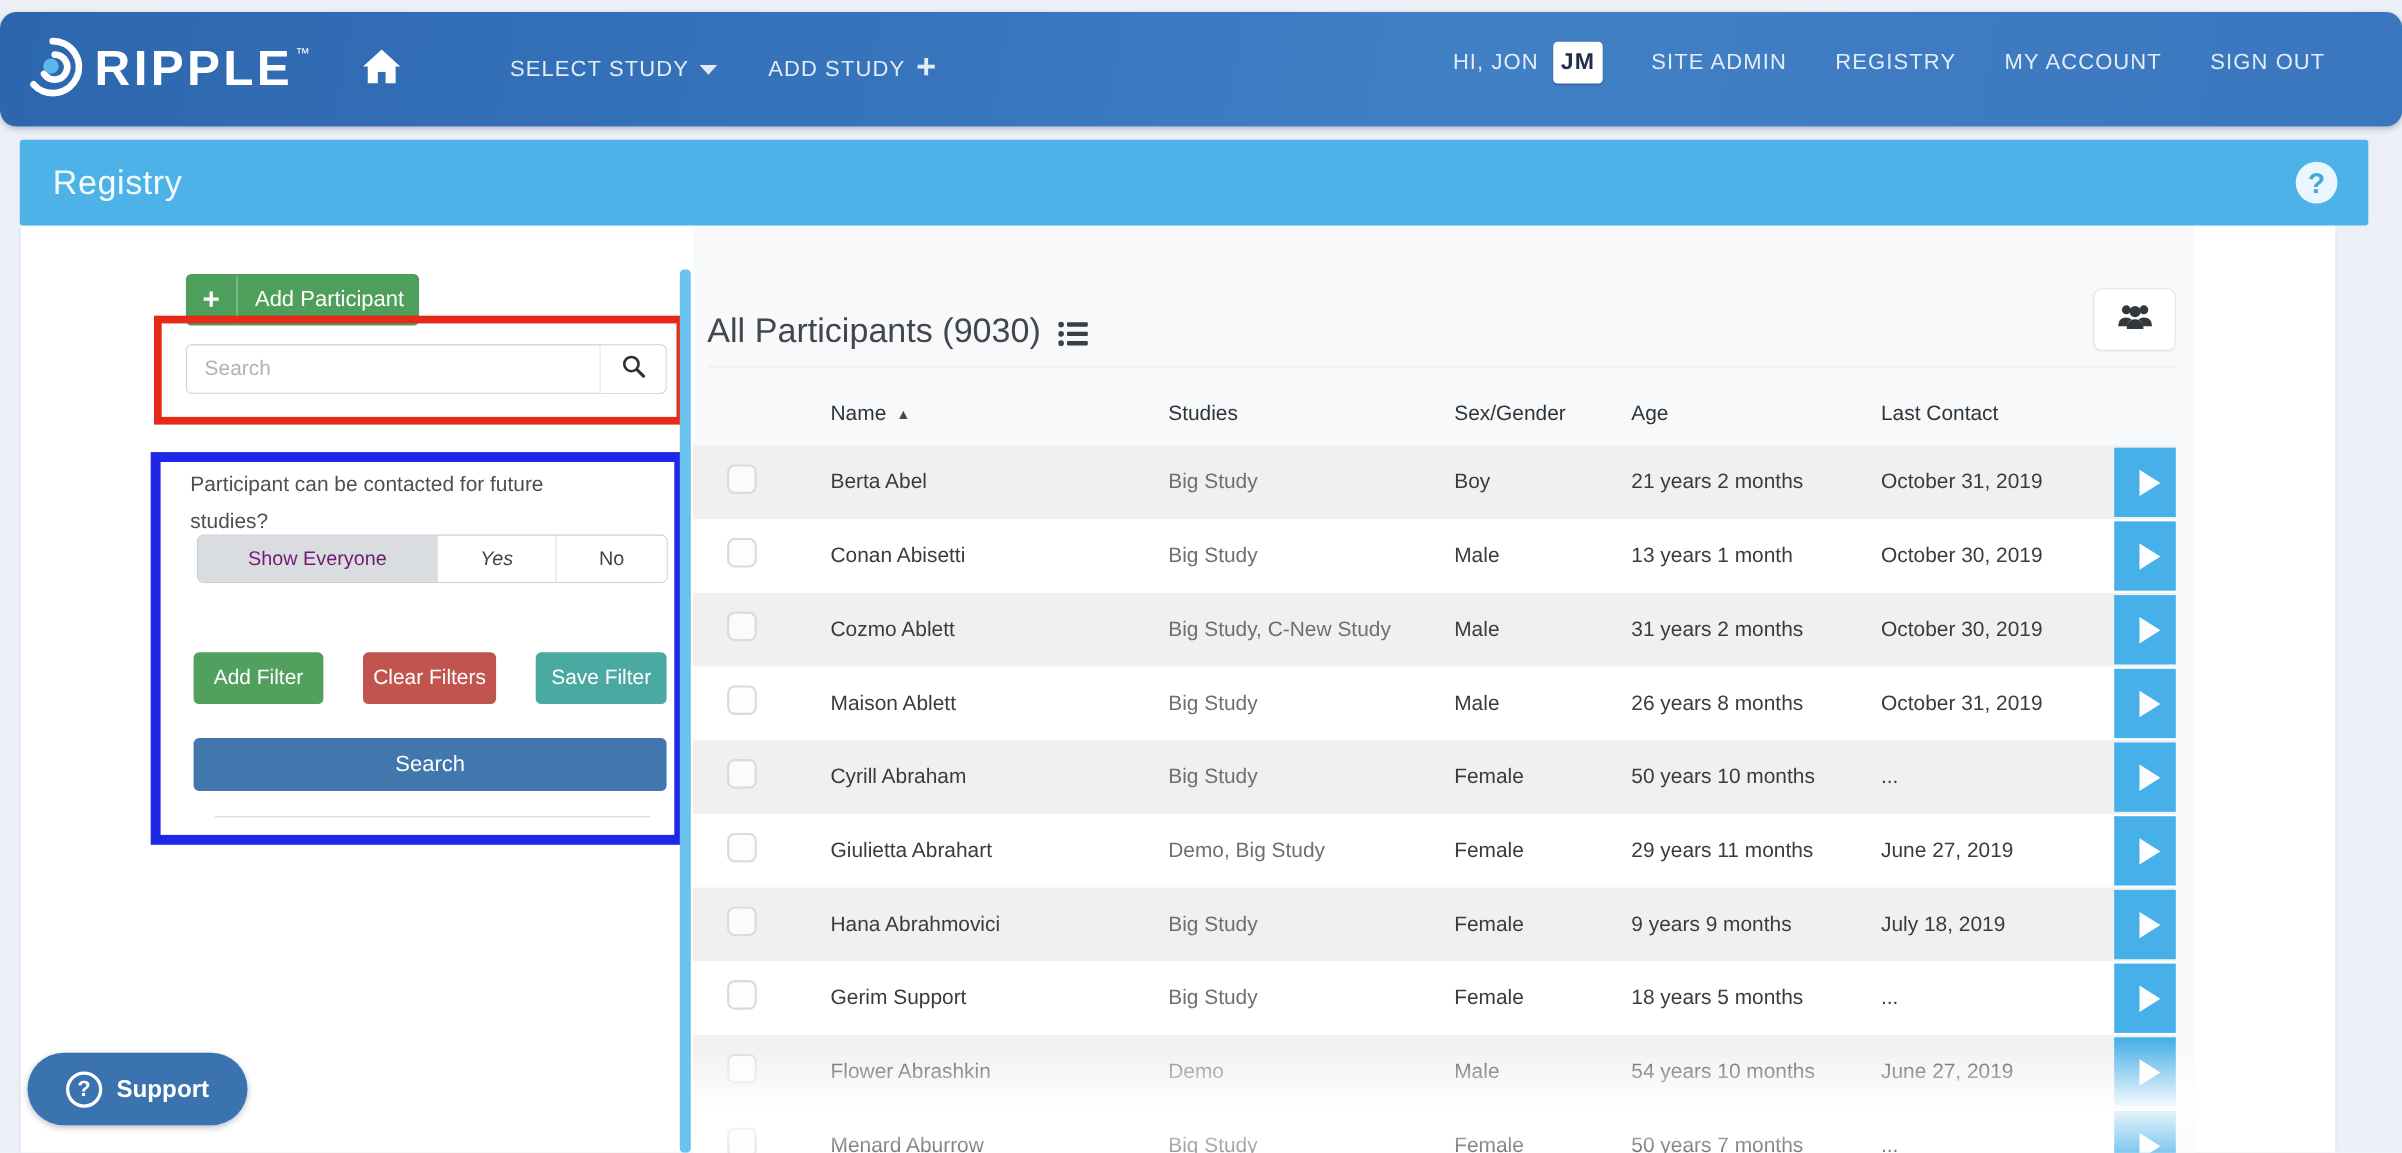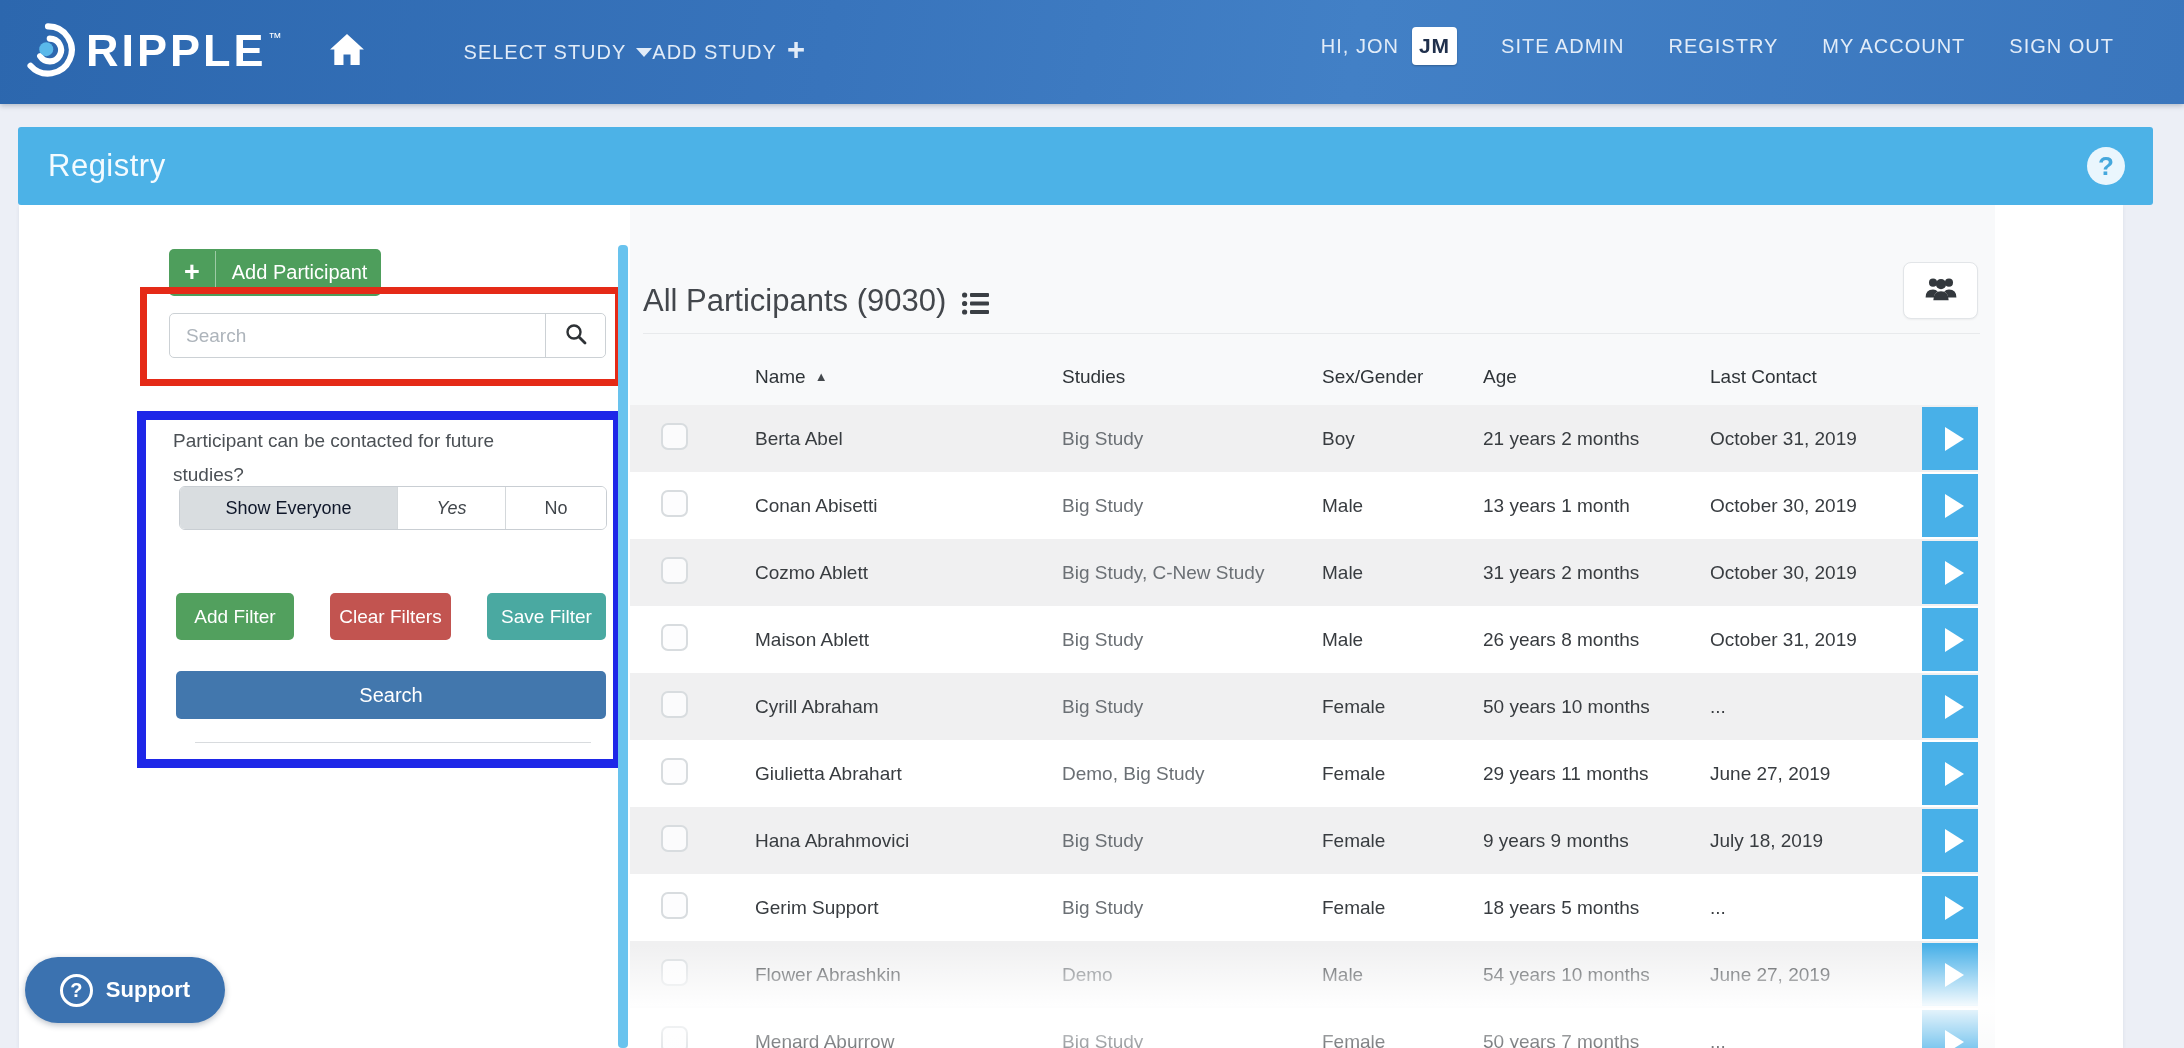--- a/index.html
+++ b/index.html
@@ -7,34 +7,35 @@
   body {
     font-family: "Liberation Sans", "DejaVu Sans", sans-serif;
     background: #eceff6;
     position: relative;
     color: #383c40;
   }
   .abs { position: absolute; }
 
   
   .navbar {
-    left: 0; top: 0; width: 2184px; height: 104px;
+    left: 0; top: 11px; width: 2184px; height: 104px;
     background: linear-gradient(100deg, #2c67ae 0%, #3874bc 38%, #4280c6 62%, #3a76bd 100%);
     box-shadow: 0 2px 5px rgba(20,40,70,.25);
     z-index: 3;
+    border-radius: 15px;
   }
   .nav-left { position: absolute; left: 20px; top: 0; height: 104px; display: flex; align-items: center; }
   .nav-right { position: absolute; right: 70px; top: 0; height: 92px; display: flex; align-items: center; gap: 44px; }
   .brand { display: flex; align-items: flex-start; cursor: pointer; }
   .brand-text { color: #fff; font-size: 45px; font-weight: bold; letter-spacing: 3px; line-height: 58px; margin-left: 10px; }
   .brand-tm { color: #fff; font-size: 13px; margin-top: 8px; margin-left: 2px; }
   .nav-item { color: #e2ecf8; font-size: 20px; letter-spacing: 1px; display: flex; align-items: center; cursor: pointer; white-space: nowrap; }
   .home-btn { margin-left: 48px; }
   .nav-select { margin-left: 100px; }
-  .nav-add { }
+  .nav-add { margin-left: 46px; }
   .caret-down { width: 0; height: 0; border-left: 8px solid transparent; border-right: 8px solid transparent; border-top: 9px solid #e2ecf8; margin-left: 10px; display: inline-block; }
   .plus-glyph { font-size: 31px; font-weight: bold; margin-left: 10px; line-height: 0; position: relative; top: -2px; }
   .avatar-badge { background: #fff; color: #20304c; font-weight: bold; font-size: 21px; padding: 7px 7px; border-radius: 4px; margin-left: 13px; box-shadow: 0 1px 2px rgba(0,0,0,.25); }
   .greet-group { display: flex; align-items: center; }
 
   
   .band {
     left: 18px; top: 127px; width: 2135px; height: 78px;
     background: #4cb2e7; border-radius: 3px;
     display: flex; align-items: center; z-index: 2;
@@ -68,21 +69,21 @@
   }
   .search-input { flex: 1; border: none; outline: none; font-size: 19px; padding: 0 16px; color: #383c40; font-family: inherit; background: transparent; }
   .search-input::placeholder { color: #adb4bb; }
   .search-btn { width: 60px; border-left: 1px solid #ccd1d5; background: #fff; display: flex; align-items: center; justify-content: center; cursor: pointer; border-radius: 0 5px 5px 0; }
 
   .filter-question { left: 173px; top: 424px; width: 348px; font-size: 19px; color: #4b5055; line-height: 34px; z-index: 5; }
 
   .segmented { left: 179px; top: 486px; width: 428px; height: 44px; display: flex; border: 1px solid #c9ced3; border-radius: 6px; overflow: hidden; background: #fff; z-index: 5; }
   .segment { display: flex; align-items: center; justify-content: center; font-size: 18px; color: #41464b; background: #fff; cursor: pointer; border-right: 1px solid #d4d8db; }
   .segment:last-child { border-right: none; }
-  .segment.active { background: #d9dde0; color: #0f172a; }
+  .segment.active { background: #d9dde0; color: #701a75; }
   .seg-0 { width: 218px; } .seg-1 { width: 108px; font-style: italic; } .seg-2 { width: 100px; }
 
   .filter-btn { position: absolute; top: 593px; height: 47px; border: none; border-radius: 5px; color: #fff; font-size: 19px; font-family: inherit; cursor: pointer; z-index: 5; }
   .btn-add-filter { left: 176px; width: 118px; background: #52a05e; }
   .btn-clear-filters { left: 330px; width: 121px; background: #c25450; }
   .btn-save-filter { left: 487px; width: 119px; background: #4aa9a1; }
   .btn-search-wide { position: absolute; left: 176px; top: 671px; width: 430px; height: 48px; background: #4277ad; border: none; border-radius: 5px; color: #fff; font-size: 20px; font-family: inherit; cursor: pointer; z-index: 5; }
   .sidebar-divider { left: 195px; top: 742px; width: 396px; border-top: 1px solid #d8dbde; z-index: 5; }
 
   .panel-divider { left: 618px; top: 245px; width: 10px; height: 803px; background: #69c3ee; border-radius: 4px; z-index: 6; cursor: pointer; }

